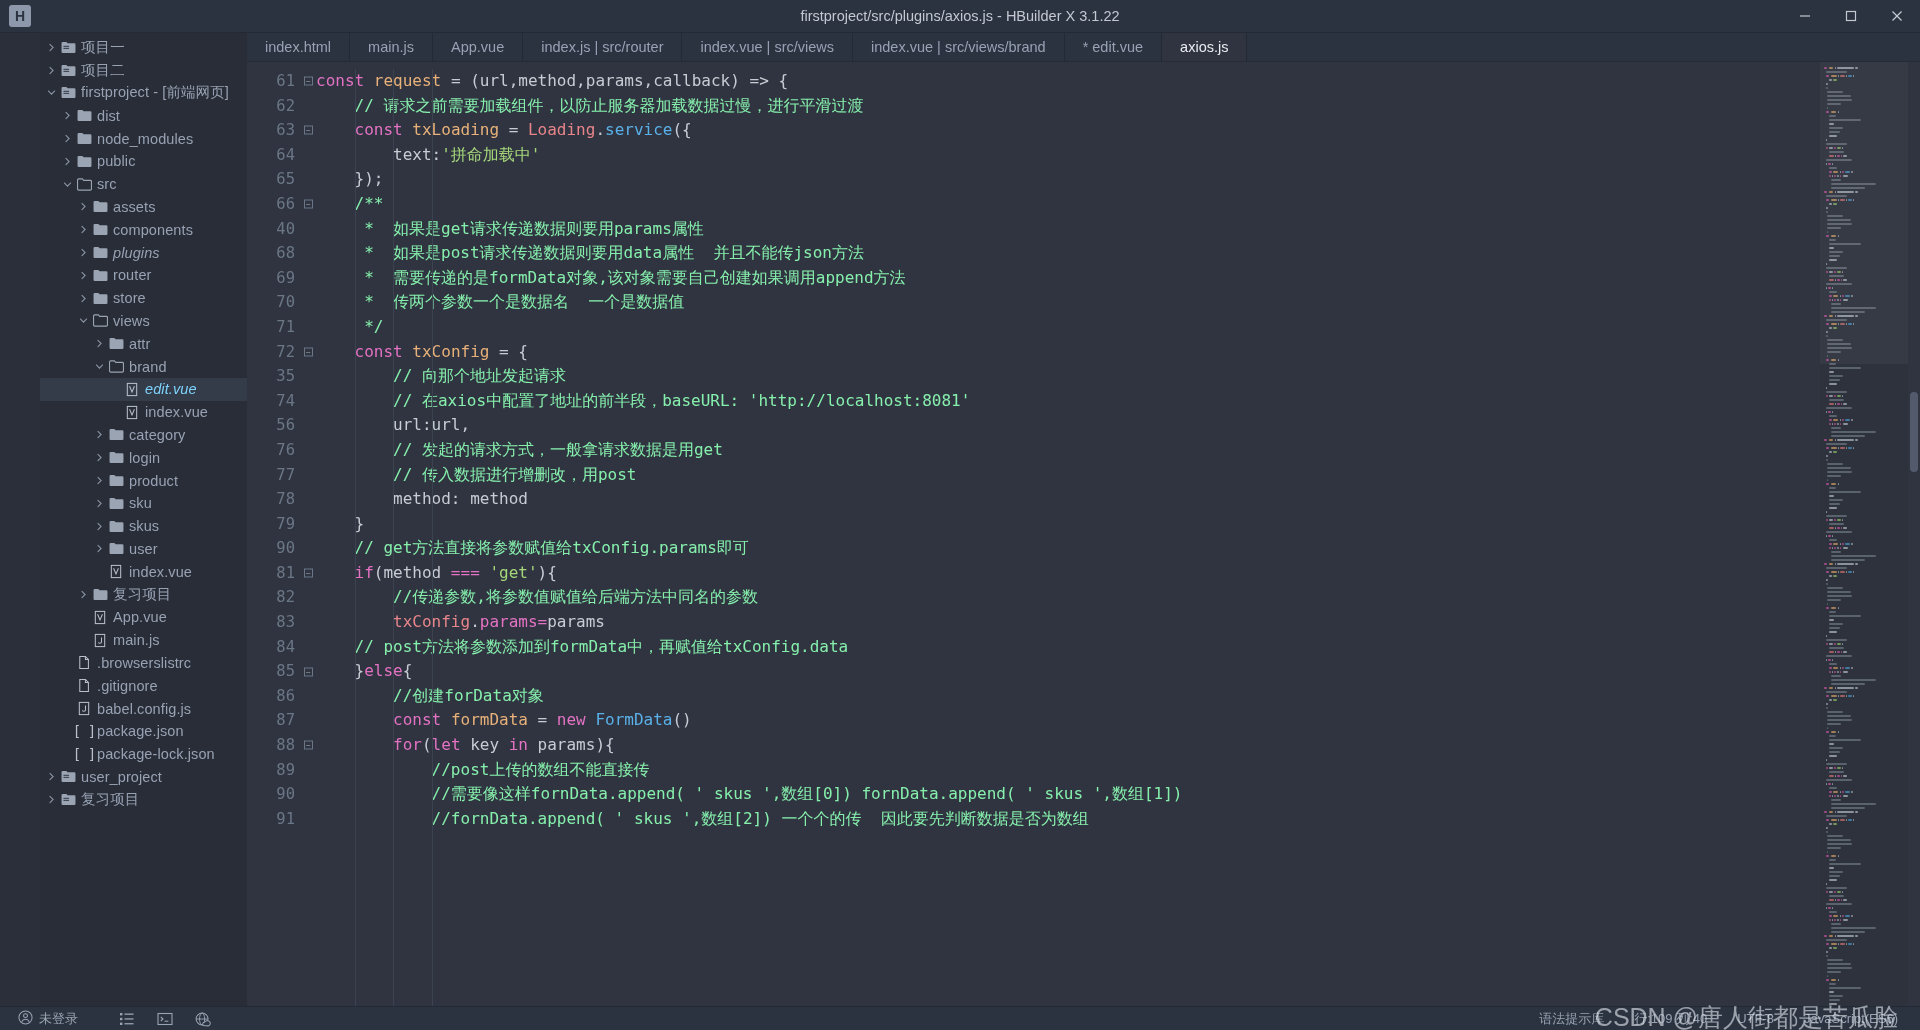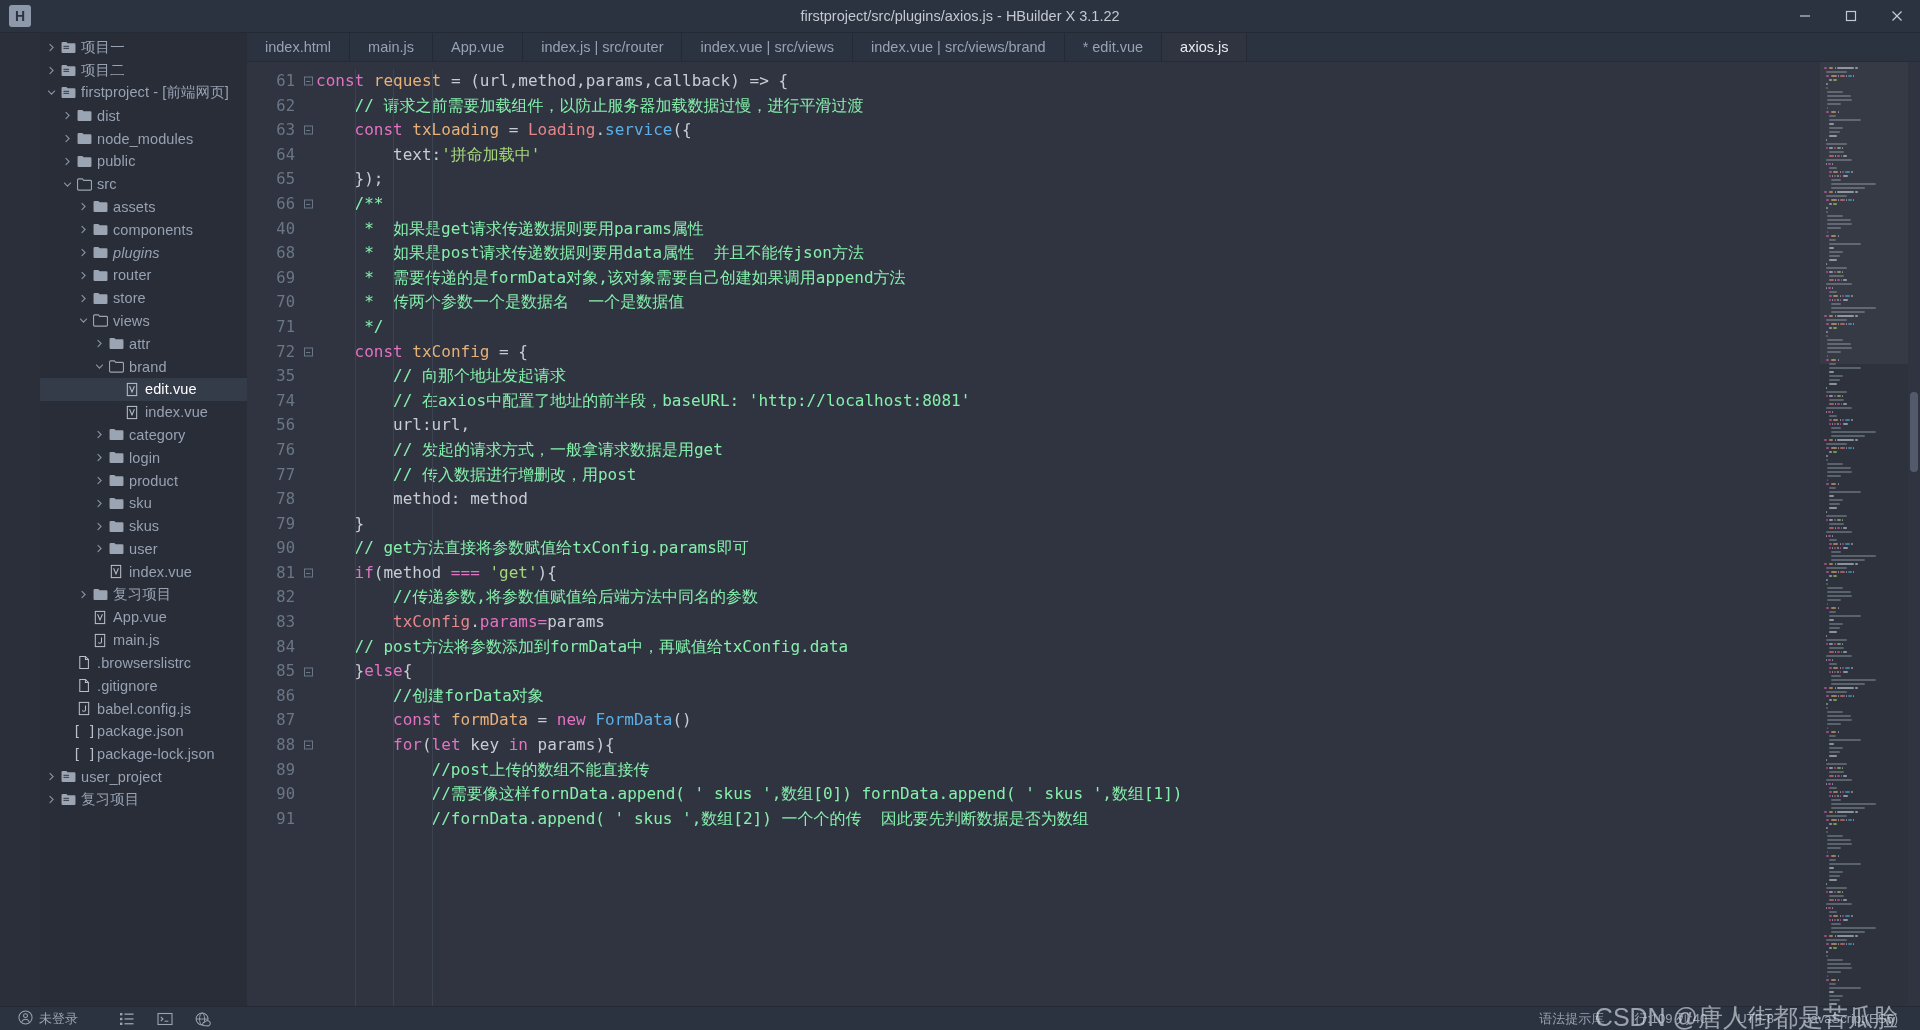--- a/index.html
+++ b/index.html
@@ -51,21 +51,21 @@
     width:207px; flex:0 0 207px; background:#282d38; overflow:hidden;
     padding-top:3px; position:relative;margin-left:40px;
   }
   .tree-row {
     height:22.8px; display:flex; align-items:center; font-size:14.5px;
     color:#9aa4b2; white-space:nowrap; cursor:default; padding-right:4px;
   }
   .tree-row.selected { background:#343b49; }
   .tree-row .lbl { color:#98a2b3; letter-spacing:.1px; }
   .tree-row.file .lbl { color:#98a2b3; }
-  .tree-row.selected .lbl { color:#ffffff; }
+  .tree-row.selected .lbl { color:#7dd3fc;font-style:italic; }
   .arrow {
     width:13px; flex:0 0 13px; display:flex; align-items:center; justify-content:center;
     color:#8b94a3; font-size:9px;
   }
   .arrow svg { display:block; }
   .ico { width:20px; flex:0 0 20px; display:flex; align-items:center; justify-content:center; margin-right:3px;}
   .ico svg { display:block; }
 
   
   .editor-wrap { flex:1 1 auto; display:flex; flex-direction:column; min-width:0; background:#2f3440; }

